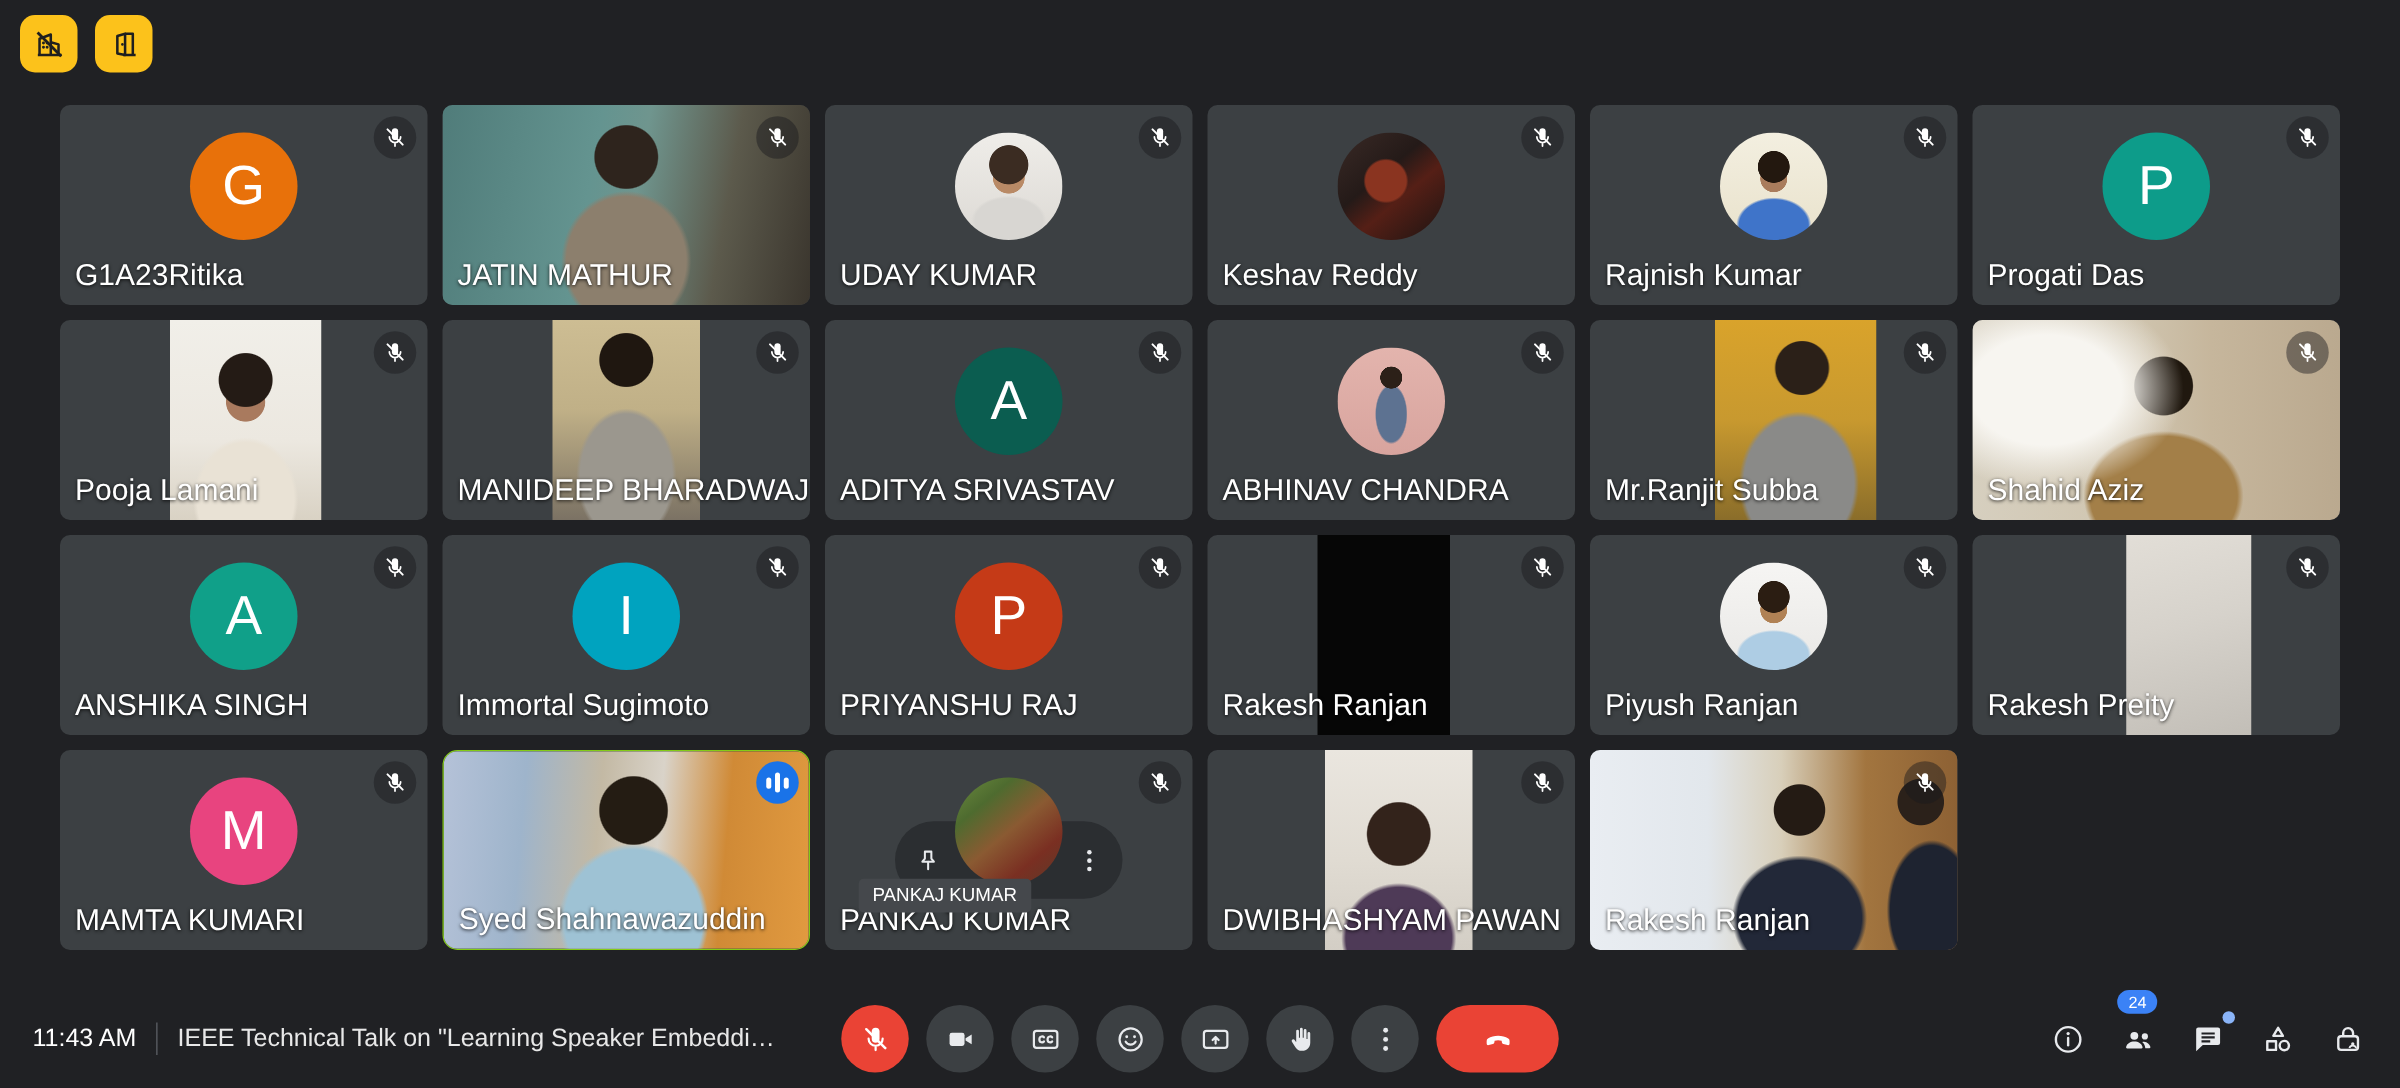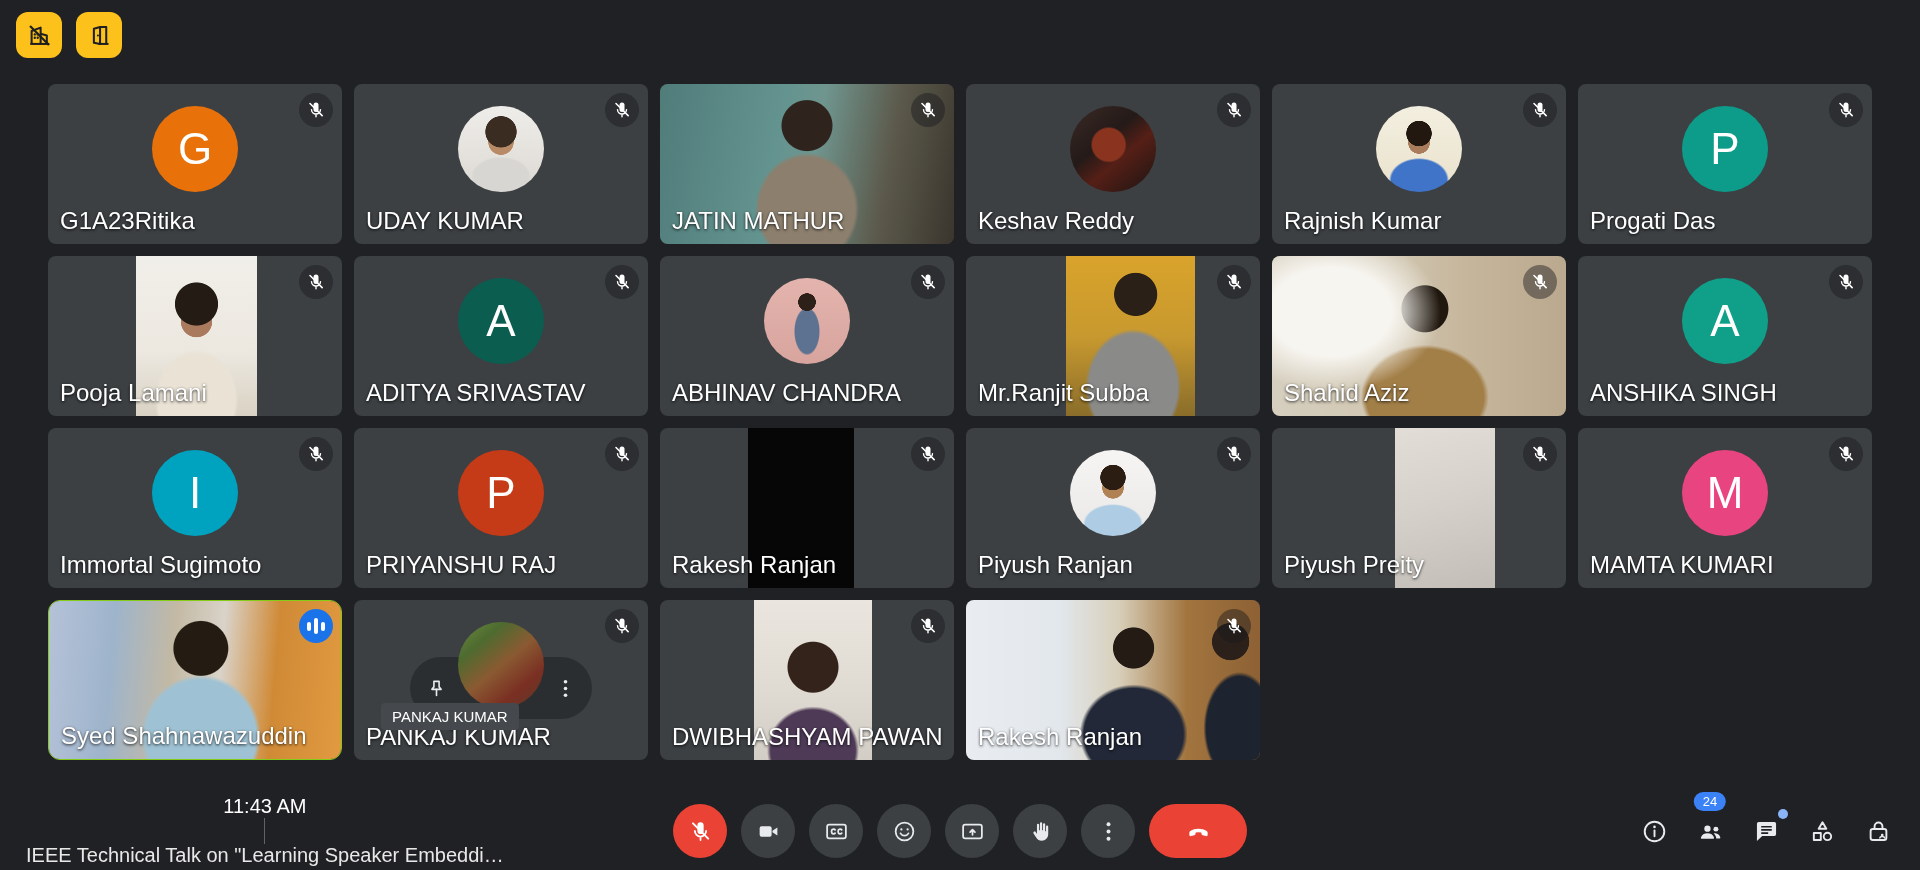--- a/index.html
+++ b/index.html
@@ -37,21 +37,21 @@
   .hover-pill{position:absolute;left:50%;top:57px;transform:translateX(-50%);width:182px;height:62px;
               border-radius:34px;background:rgba(30,31,34,.55);display:flex;align-items:center;
               justify-content:space-between;padding:0 15px;box-sizing:border-box;z-index:1;}
   .pill-btn{background:none;border:none;color:#e8eaed;padding:0;cursor:pointer;display:flex;}
   .pill-btn svg{width:23px;height:23px;}
   .tooltip{position:absolute;left:27px;top:103px;background:#45484c;color:#fff;font-size:15px;
            padding:5px 11px;border-radius:4px;z-index:5;white-space:nowrap;}
 
   
   .bottom-bar{position:absolute;left:0;bottom:0;width:1920px;height:78px;display:flex;align-items:center;}
-  .bb-left{position:absolute;left:26px;display:flex;align-items:center;color:#fff;flex-direction:column;}
+  .bb-left{position:absolute;left:26px;display:flex;align-items:center;color:#fff;}
   .time{font-size:20px;font-weight:500;}
   .divider{width:1px;height:26px;background:#5f6368;margin:0 16px;}
   .meeting-title{font-size:20px;font-weight:400;color:#e8e8e8;}
   .bb-center{position:absolute;left:50%;transform:translateX(-50%);display:flex;gap:14px;align-items:center;}
   .ctrl{width:54px;height:54px;border-radius:50%;border:none;background:#3c4043;color:#e8eaed;
         display:flex;align-items:center;justify-content:center;cursor:pointer;padding:0;}
   .ctrl svg{width:25px;height:25px;}
   .ctrl.danger{background:#ea4335;color:#fff;}
   .ctrl.danger-pill{width:98px;border-radius:28px;background:#ea4335;color:#fff;}
   .bb-right{position:absolute;right:22px;display:flex;gap:16px;align-items:center;}
@@ -100,46 +100,46 @@
           <span class="icon">
             <svg viewBox="0 0 24 24" fill="currentColor">
               <path d="M12 14.5a3 3 0 0 0 3-3V6a3 3 0 1 0-6 0v5.5a3 3 0 0 0 3 3z"></path>
               <path fill="none" stroke="currentColor" stroke-width="1.7" stroke-linecap="round" d="M6.6 11.5a5.4 5.4 0 0 0 10.8 0M12 17v3.2"></path>
               <path fill="none" stroke="currentColor" stroke-width="1.9" stroke-linecap="round" d="M4.8 4.2l14.6 14.6"></path>
             </svg>
           </span>
         </div>
       </div>
       <div class="tile">
+        <div class="media" style="background: radial-gradient(26px at 50% 26%, rgb(46, 36, 29) 96%, transparent), radial-gradient(52px 56px at 50% 78%, rgb(140, 127, 109) 92%, transparent), linear-gradient(100deg, rgb(80, 124, 122) 0%, rgb(100, 148, 144) 40%, rgb(111, 149, 142) 52%, rgb(92, 90, 76) 75%, rgb(58, 53, 45) 100%);"></div>
+        <span class="name">JATIN MATHUR</span>
+        <div class="mic">
+          <span class="icon">
+            <svg viewBox="0 0 24 24" fill="currentColor">
+              <path d="M12 14.5a3 3 0 0 0 3-3V6a3 3 0 1 0-6 0v5.5a3 3 0 0 0 3 3z"></path>
+              <path fill="none" stroke="currentColor" stroke-width="1.7" stroke-linecap="round" d="M6.6 11.5a5.4 5.4 0 0 0 10.8 0M12 17v3.2"></path>
+              <path fill="none" stroke="currentColor" stroke-width="1.9" stroke-linecap="round" d="M4.8 4.2l14.6 14.6"></path>
+            </svg>
+          </span>
+        </div>
+      </div>
+      <div class="tile">
         <div class="avatar" style="background: radial-gradient(16px at 50% 30%, rgb(59, 44, 34) 96%, transparent), radial-gradient(13px at 50% 42%, rgb(185, 138, 102) 96%, transparent), radial-gradient(30px 20px at 50% 82%, rgb(216, 214, 210) 90%, transparent), linear-gradient(rgb(239, 237, 233), rgb(220, 217, 212));"></div>
         <span class="name">UDAY KUMAR</span>
         <div class="mic">
           <span class="icon">
             <svg viewBox="0 0 24 24" fill="currentColor">
               <path d="M12 14.5a3 3 0 0 0 3-3V6a3 3 0 1 0-6 0v5.5a3 3 0 0 0 3 3z"></path>
               <path fill="none" stroke="currentColor" stroke-width="1.7" stroke-linecap="round" d="M6.6 11.5a5.4 5.4 0 0 0 10.8 0M12 17v3.2"></path>
               <path fill="none" stroke="currentColor" stroke-width="1.9" stroke-linecap="round" d="M4.8 4.2l14.6 14.6"></path>
             </svg>
           </span>
         </div>
       </div>
       <div class="tile">
-        <div class="media" style="background: radial-gradient(26px at 50% 26%, rgb(46, 36, 29) 96%, transparent), radial-gradient(52px 56px at 50% 78%, rgb(140, 127, 109) 92%, transparent), linear-gradient(100deg, rgb(80, 124, 122) 0%, rgb(100, 148, 144) 40%, rgb(111, 149, 142) 52%, rgb(92, 90, 76) 75%, rgb(58, 53, 45) 100%);"></div>
-        <span class="name">JATIN MATHUR</span>
-        <div class="mic">
-          <span class="icon">
-            <svg viewBox="0 0 24 24" fill="currentColor">
-              <path d="M12 14.5a3 3 0 0 0 3-3V6a3 3 0 1 0-6 0v5.5a3 3 0 0 0 3 3z"></path>
-              <path fill="none" stroke="currentColor" stroke-width="1.7" stroke-linecap="round" d="M6.6 11.5a5.4 5.4 0 0 0 10.8 0M12 17v3.2"></path>
-              <path fill="none" stroke="currentColor" stroke-width="1.9" stroke-linecap="round" d="M4.8 4.2l14.6 14.6"></path>
-            </svg>
-          </span>
-        </div>
-      </div>
-      <div class="tile">
         <div class="avatar" style="background: radial-gradient(18px at 45% 45%, rgb(138, 52, 32) 90%, transparent), linear-gradient(140deg, rgb(58, 42, 38) 0%, rgb(36, 26, 24) 40%, rgb(85, 31, 22) 60%, rgb(28, 20, 18) 100%);"></div>
         <span class="name">Keshav Reddy</span>
         <div class="mic">
           <span class="icon">
             <svg viewBox="0 0 24 24" fill="currentColor">
               <path d="M12 14.5a3 3 0 0 0 3-3V6a3 3 0 1 0-6 0v5.5a3 3 0 0 0 3 3z"></path>
               <path fill="none" stroke="currentColor" stroke-width="1.7" stroke-linecap="round" d="M6.6 11.5a5.4 5.4 0 0 0 10.8 0M12 17v3.2"></path>
               <path fill="none" stroke="currentColor" stroke-width="1.9" stroke-linecap="round" d="M4.8 4.2l14.6 14.6"></path>
             </svg>
           </span>
@@ -182,20 +182,35 @@
           <span class="icon">
             <svg viewBox="0 0 24 24" fill="currentColor">
               <path d="M12 14.5a3 3 0 0 0 3-3V6a3 3 0 1 0-6 0v5.5a3 3 0 0 0 3 3z"></path>
               <path fill="none" stroke="currentColor" stroke-width="1.7" stroke-linecap="round" d="M6.6 11.5a5.4 5.4 0 0 0 10.8 0M12 17v3.2"></path>
               <path fill="none" stroke="currentColor" stroke-width="1.9" stroke-linecap="round" d="M4.8 4.2l14.6 14.6"></path>
             </svg>
           </span>
         </div>
       </div>
       <div class="tile">
+        <div class="media">
+          <div class="strip" style="left: 30%; width: 40%; background: radial-gradient(22px at 50% 20%, rgb(31, 23, 16) 96%, transparent), radial-gradient(40px 54px at 50% 78%, rgb(155, 151, 142) 92%, transparent), linear-gradient(rgb(205, 189, 147) 0%, rgb(192, 176, 135) 45%, rgb(123, 114, 100) 100%);"></div>
+        </div>
+        <span class="name">MANIDEEP BHARADWAJ</span>
+        <div class="mic">
+          <span class="icon">
+            <svg viewBox="0 0 24 24" fill="currentColor">
+              <path d="M12 14.5a3 3 0 0 0 3-3V6a3 3 0 1 0-6 0v5.5a3 3 0 0 0 3 3z"></path>
+              <path fill="none" stroke="currentColor" stroke-width="1.7" stroke-linecap="round" d="M6.6 11.5a5.4 5.4 0 0 0 10.8 0M12 17v3.2"></path>
+              <path fill="none" stroke="currentColor" stroke-width="1.9" stroke-linecap="round" d="M4.8 4.2l14.6 14.6"></path>
+            </svg>
+          </span>
+        </div>
+      </div>
+      <div class="tile">
         <div class="avatar" style="background: rgb(11, 93, 80);">
           <span class="letter">A</span>
         </div>
         <span class="name">ADITYA SRIVASTAV</span>
         <div class="mic">
           <span class="icon">
             <svg viewBox="0 0 24 24" fill="currentColor">
               <path d="M12 14.5a3 3 0 0 0 3-3V6a3 3 0 1 0-6 0v5.5a3 3 0 0 0 3 3z"></path>
               <path fill="none" stroke="currentColor" stroke-width="1.7" stroke-linecap="round" d="M6.6 11.5a5.4 5.4 0 0 0 10.8 0M12 17v3.2"></path>
               <path fill="none" stroke="currentColor" stroke-width="1.9" stroke-linecap="round" d="M4.8 4.2l14.6 14.6"></path>
@@ -314,21 +329,21 @@
               <path fill="none" stroke="currentColor" stroke-width="1.7" stroke-linecap="round" d="M6.6 11.5a5.4 5.4 0 0 0 10.8 0M12 17v3.2"></path>
               <path fill="none" stroke="currentColor" stroke-width="1.9" stroke-linecap="round" d="M4.8 4.2l14.6 14.6"></path>
             </svg>
           </span>
         </div>
       </div>
       <div class="tile">
         <div class="media">
           <div class="strip" style="left: 42%; width: 34%; background: linear-gradient(165deg, rgb(226, 222, 215) 0%, rgb(214, 210, 203) 45%, rgb(194, 190, 183) 100%);"></div>
         </div>
-        <span class="name">Piyush Preity</span>
+        <span class="name">Rakesh Preity</span>
         <div class="mic">
           <span class="icon">
             <svg viewBox="0 0 24 24" fill="currentColor">
               <path d="M12 14.5a3 3 0 0 0 3-3V6a3 3 0 1 0-6 0v5.5a3 3 0 0 0 3 3z"></path>
               <path fill="none" stroke="currentColor" stroke-width="1.7" stroke-linecap="round" d="M6.6 11.5a5.4 5.4 0 0 0 10.8 0M12 17v3.2"></path>
               <path fill="none" stroke="currentColor" stroke-width="1.9" stroke-linecap="round" d="M4.8 4.2l14.6 14.6"></path>
             </svg>
           </span>
         </div>
       </div>

